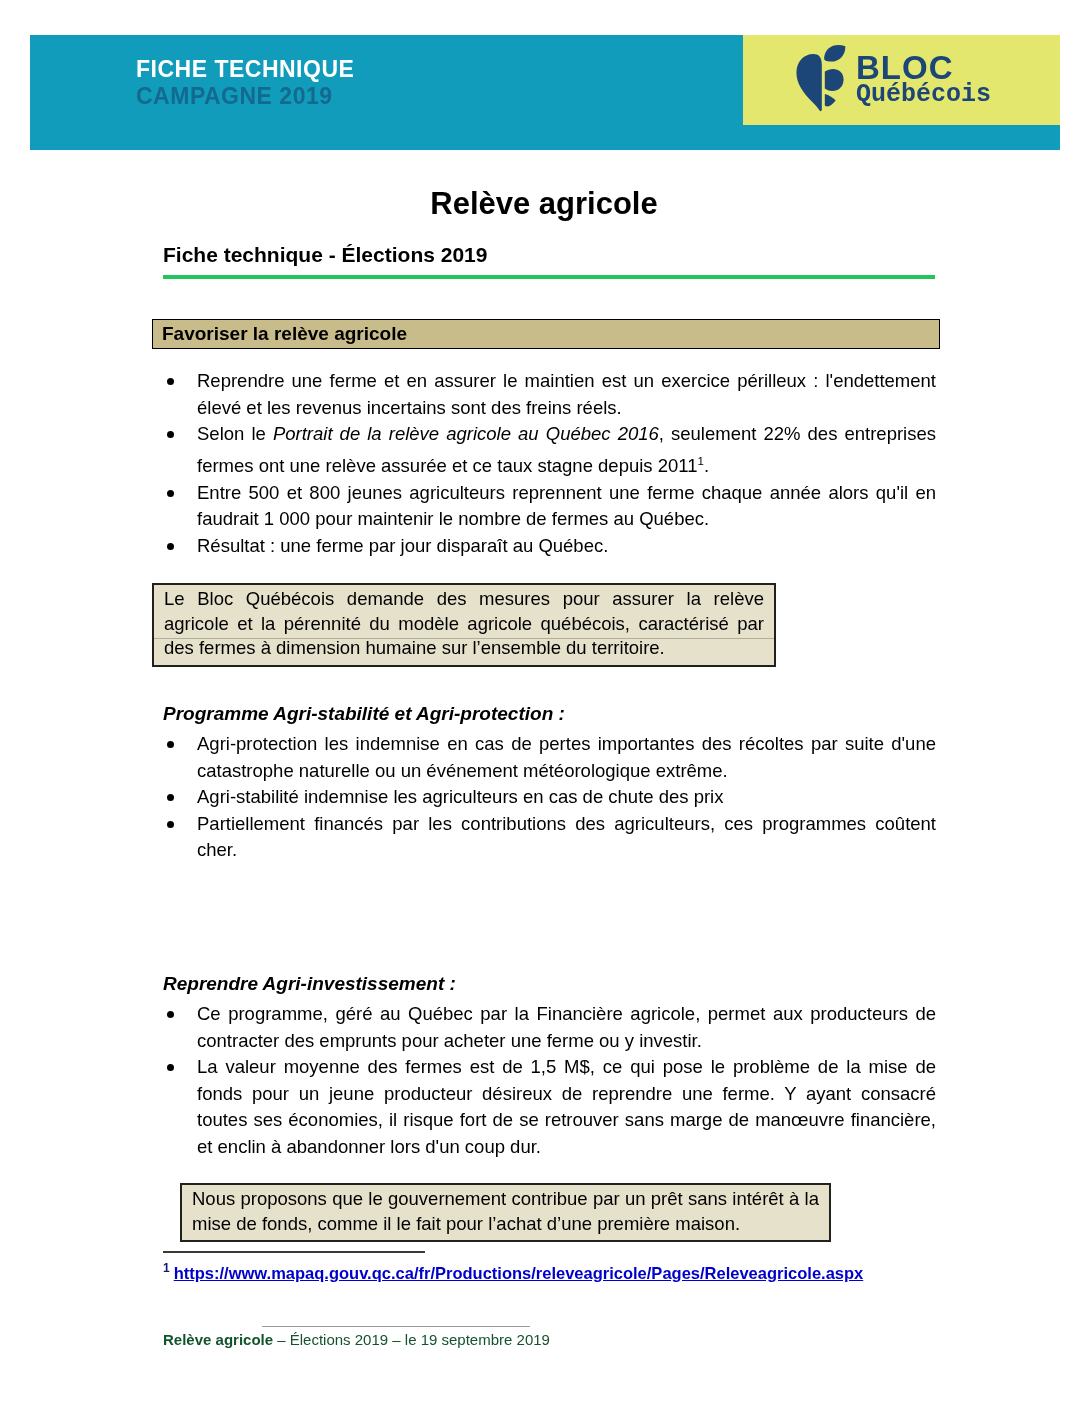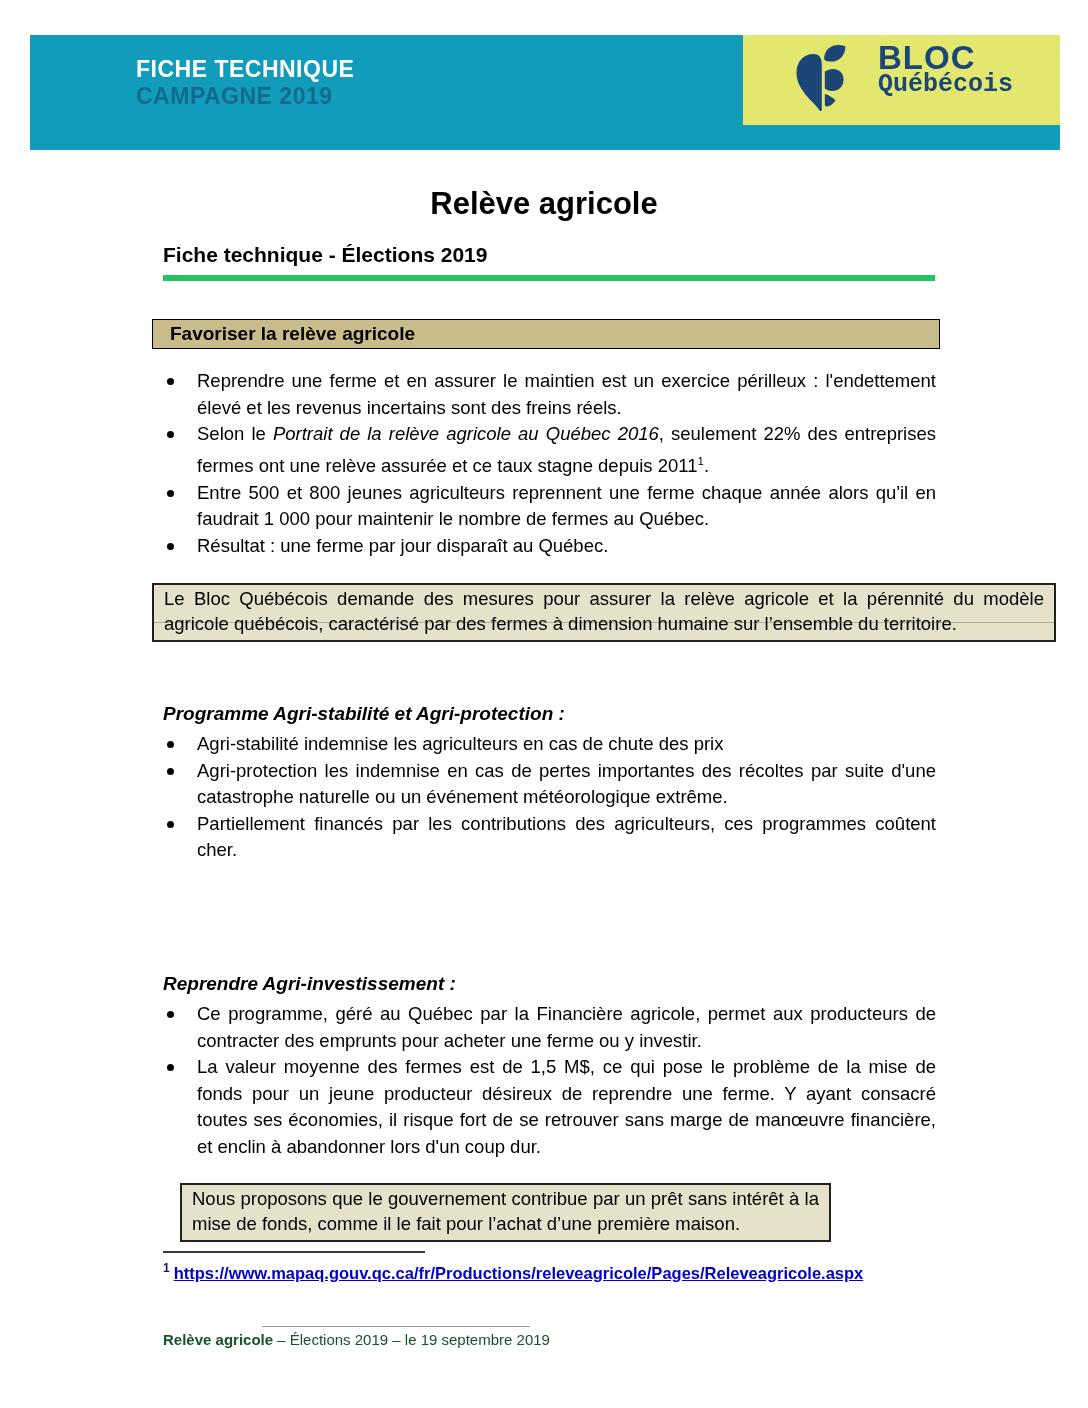--- a/index.html
+++ b/index.html
@@ -9,42 +9,42 @@
     background:#ffffff; color:#000; overflow:hidden;
   }
   
   .band { position:absolute; left:30px; top:35px; width:1030px; height:115px;
           background:var(--teal,#129CBB); }
   .band-yellow { position:absolute; left:713px; top:0; width:317px; height:90px;
           background:var(--yellow,#E4E76E); }
   .band-text { position:absolute; left:106px; top:21px; }
   .band-title { font-size:23px; font-weight:bold; color:#ffffff; letter-spacing:0.5px; line-height:27px; }
   .band-subtitle { font-size:23px; font-weight:bold; color:var(--campagne-blue,#14698F); letter-spacing:0.5px; line-height:27px; }
-  .logo { position:absolute; left:48px; top:8px; display:flex; gap:29px; }
+  .logo { position:absolute; left:48px; top:8px; display:flex; align-items:center; gap:7px; }
   .logo svg { display:block; }
   .logo-word1 { font-size:33px; line-height:29px; font-weight:bold; color:var(--navy,#1C4677); letter-spacing:1px; }
   .logo-word2 { font-size:25px; line-height:25px; font-weight:bold; color:var(--navy,#1C4677);font-family:Liberation Mono, monospace; }
   
   .doc-title { position:absolute; left:0; top:186px; width:1088px; text-align:center;
                font-size:31px; font-weight:bold; }
   .doc-subtitle { position:absolute; left:163px; top:243px; width:772px;
                font-size:21px; font-weight:bold; padding-bottom:8px;
-               border-bottom:6px solid #22c55e; }
+               border-bottom:4px solid #22c55e; }
   .banner { position:absolute; left:152px; top:319px; width:788px; height:30px;
             background:var(--banner-tan,#C8BC8B); border:1px solid #000; box-sizing:border-box;
-            font-size:19px; font-weight:bold; padding:3px 0 0 17px; }
+            font-size:19px; font-weight:bold; padding:3px 0 0 9px; }
   .blist { position:absolute; margin:0; padding:0; list-style:none; width:784px; left:152px; }
   .blist li { position:relative; padding-left:45px; font-size:18.5px; line-height:26.6px;
               text-align:justify; }
   .blist li::before { content:""; position:absolute; left:15px; top:10px; width:7px; height:7px;
               border-radius:50%; background:#000; }
   .list1 { top:368px; }
   .list2 { top:731px; }
   .list3 { top:1001px; }
-  .callout { position:absolute; left:152px; width:904px; box-sizing:border-box;
+  .callout { position:absolute; left:152px; width:624px; box-sizing:border-box;
              background:var(--callout-bg,#E6E1CB); border:2px solid #22221d;
              font-size:18.5px; line-height:24.5px; padding:2px 10px 4px 10px; text-align:justify; }
   .callout1 { top:583px;
              background-image:linear-gradient(#b3ae99,#b3ae99);
              background-size:100% 1px; background-repeat:no-repeat; background-position:0 68%; }
   .callout2 { top:881px; }
   .callout3 { top:1183px; left:180px; width:651px; }
   .prog-heading { position:absolute; left:163px; width:772px;
              font-size:19px; font-weight:bold; font-style:italic; }
   .h2a { top:703px; }
@@ -94,22 +94,22 @@
     <li><span>Reprendre une ferme et en assurer le maintien est un exercice périlleux : l'endettement élevé et les revenus incertains sont des freins réels.</span></li>
     <li><span>Selon le </span><i>Portrait de la relève agricole au Québec 2016</i><span>, seulement 22% des entreprises fermes ont une relève assurée et ce taux stagne depuis 2011</span><sup class="rich">1</sup><span>.</span></li>
     <li><span>Entre 500 et 800 jeunes agriculteurs reprennent une ferme chaque année alors qu'il en faudrait 1 000 pour maintenir le nombre de fermes au Québec.</span></li>
     <li><span>Résultat : une ferme par jour disparaît au Québec.</span></li>
   </ul>
 
   <div class="callout callout1">Le Bloc Québécois demande des mesures pour assurer la relève agricole et la pérennité du modèle agricole québécois, caractérisé par des fermes à dimension humaine sur l’ensemble du territoire.</div>
 
   <div class="prog-heading h2a">Programme Agri-stabilité et Agri-protection :</div>
   <ul class="blist list2">
+    <li><span>Agri-protection les indemnise en cas de pertes importantes des récoltes par suite d'une catastrophe naturelle ou un événement météorologique extrême.</span></li>
     <li><span>Agri-stabilité indemnise les agriculteurs en cas de chute des prix</span></li>
-    <li><span>Agri-protection les indemnise en cas de pertes importantes des récoltes par suite d'une catastrophe naturelle ou un événement météorologique extrême.</span></li>
     <li><span>Partiellement financés par les contributions des agriculteurs, ces programmes coûtent cher.</span></li>
   </ul>
 
 
   <div class="prog-heading h2b">Reprendre Agri-investissement :</div>
   <ul class="blist list3">
     <li><span>Ce programme, géré au Québec par la Financière agricole, permet aux producteurs de contracter des emprunts pour acheter une ferme ou y investir.</span></li>
     <li><span>La valeur moyenne des fermes est de 1,5 M$, ce qui pose le problème de la mise de fonds pour un jeune producteur désireux de reprendre une ferme. Y ayant consacré toutes ses économies, il risque fort de se retrouver sans marge de manœuvre financière, et enclin à abandonner lors d'un coup dur.</span></li>
   </ul>
 

